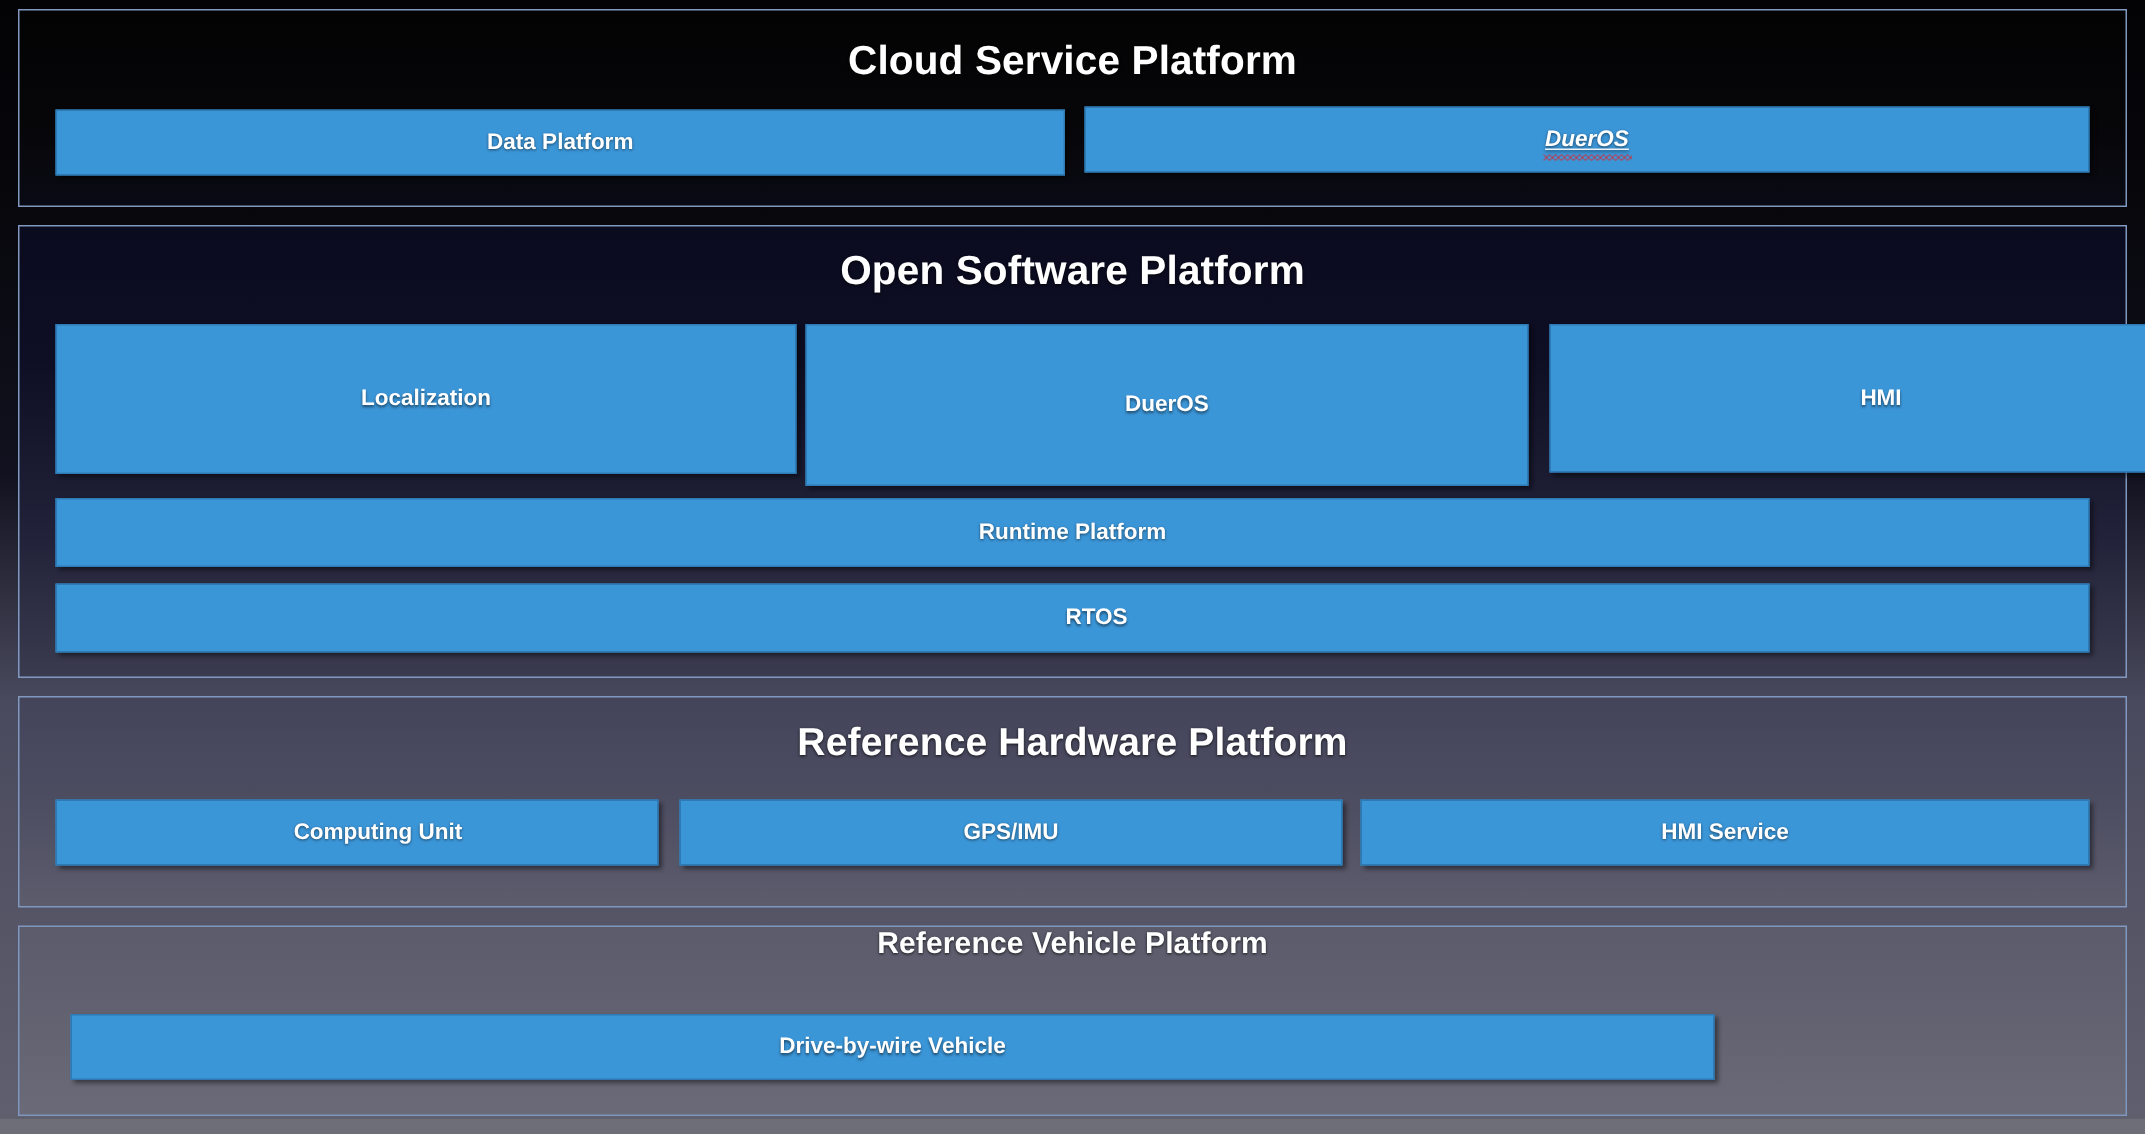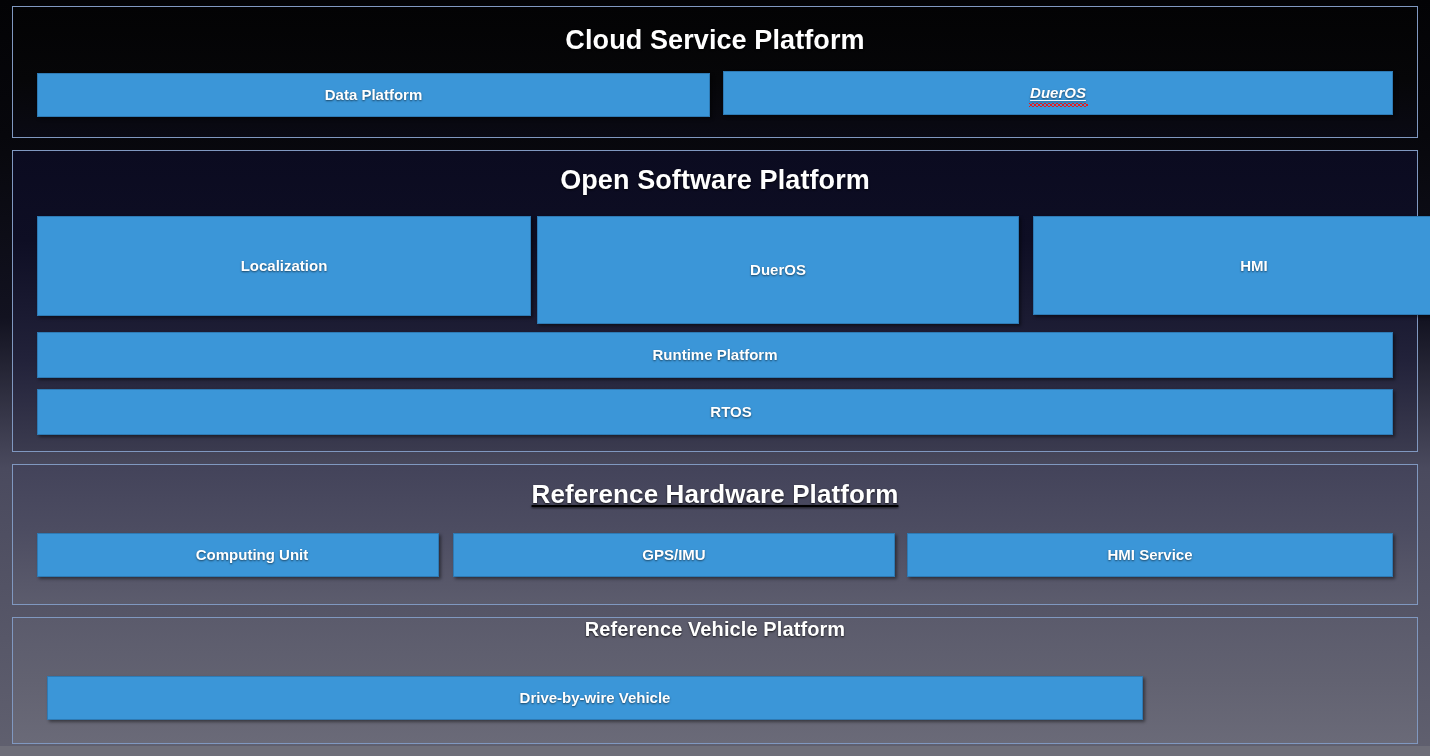--- a/index.html
+++ b/index.html
@@ -108,21 +108,20 @@
   #box-control      { left: 524px; top: 65px; width: 482px; height: 108px; }
   #box-hmi          { left: 1020px; top: 65px; width: 442px; height: 99px; }
   #box-runtime      { left: 24px; top: 181px; width: 1356px; height: 46px; }
   #box-rtos         { left: 24px; top: 238px; width: 1356px; height: 46px; padding-left: 32px; }
 
   
   #panel-hardware {
     left: 12px; top: 464px;
     width: 1406px; height: 141px;
     background: linear-gradient(180deg, #43435a 0%, #4c4c61 45%, #5c5c6d 100%);
-    text-decoration: underline;
   }
   #panel-hardware .panel-title {
     margin-top: 14px;
     font-size: 26px;
   }
   #box-computing-unit { left: 24px; top: 68px; width: 402px; height: 44px; padding-left: 28px; }
   #box-gps-imu        { left: 440px; top: 68px; width: 442px; height: 44px; }
   #box-hmi-device     { left: 894px; top: 68px; width: 486px; height: 44px; }
 
   

